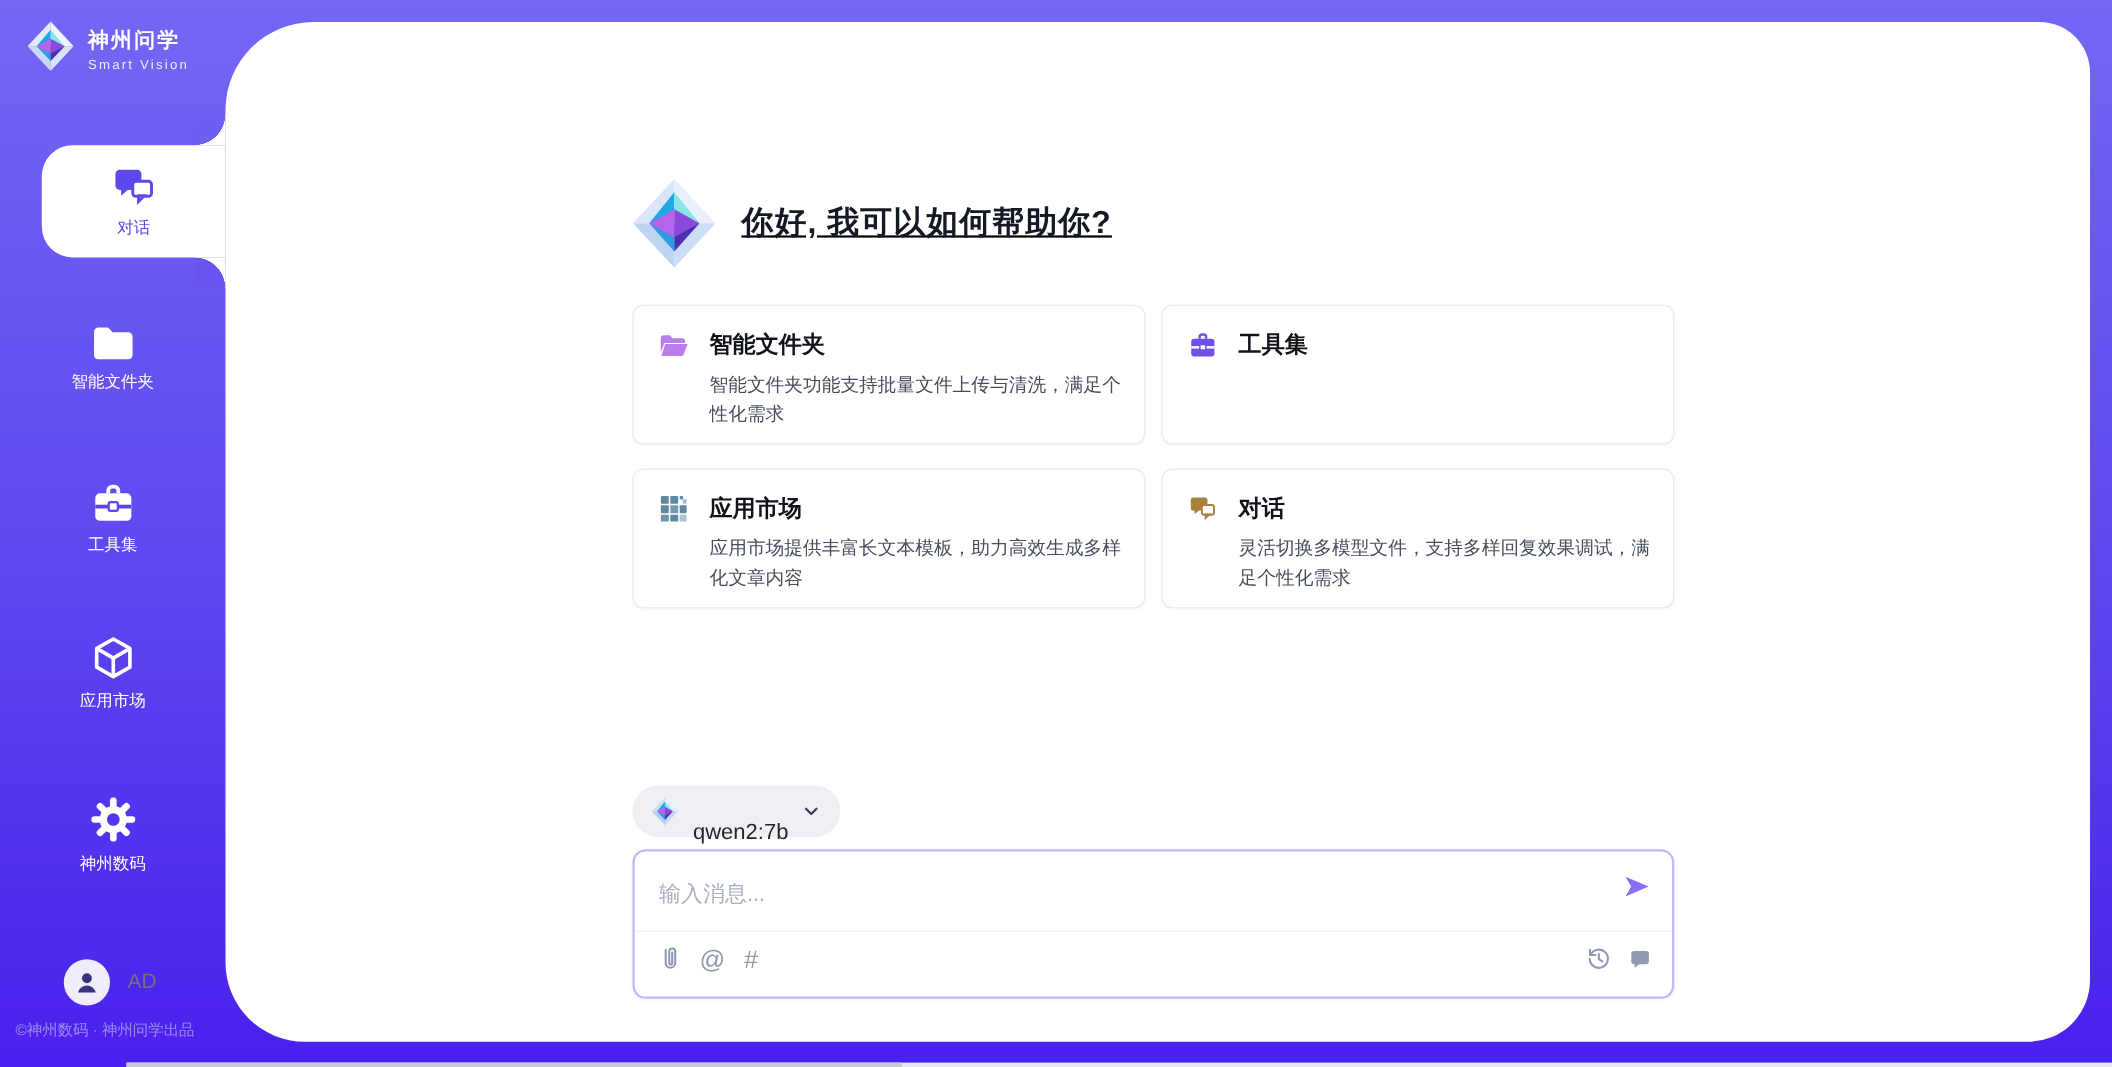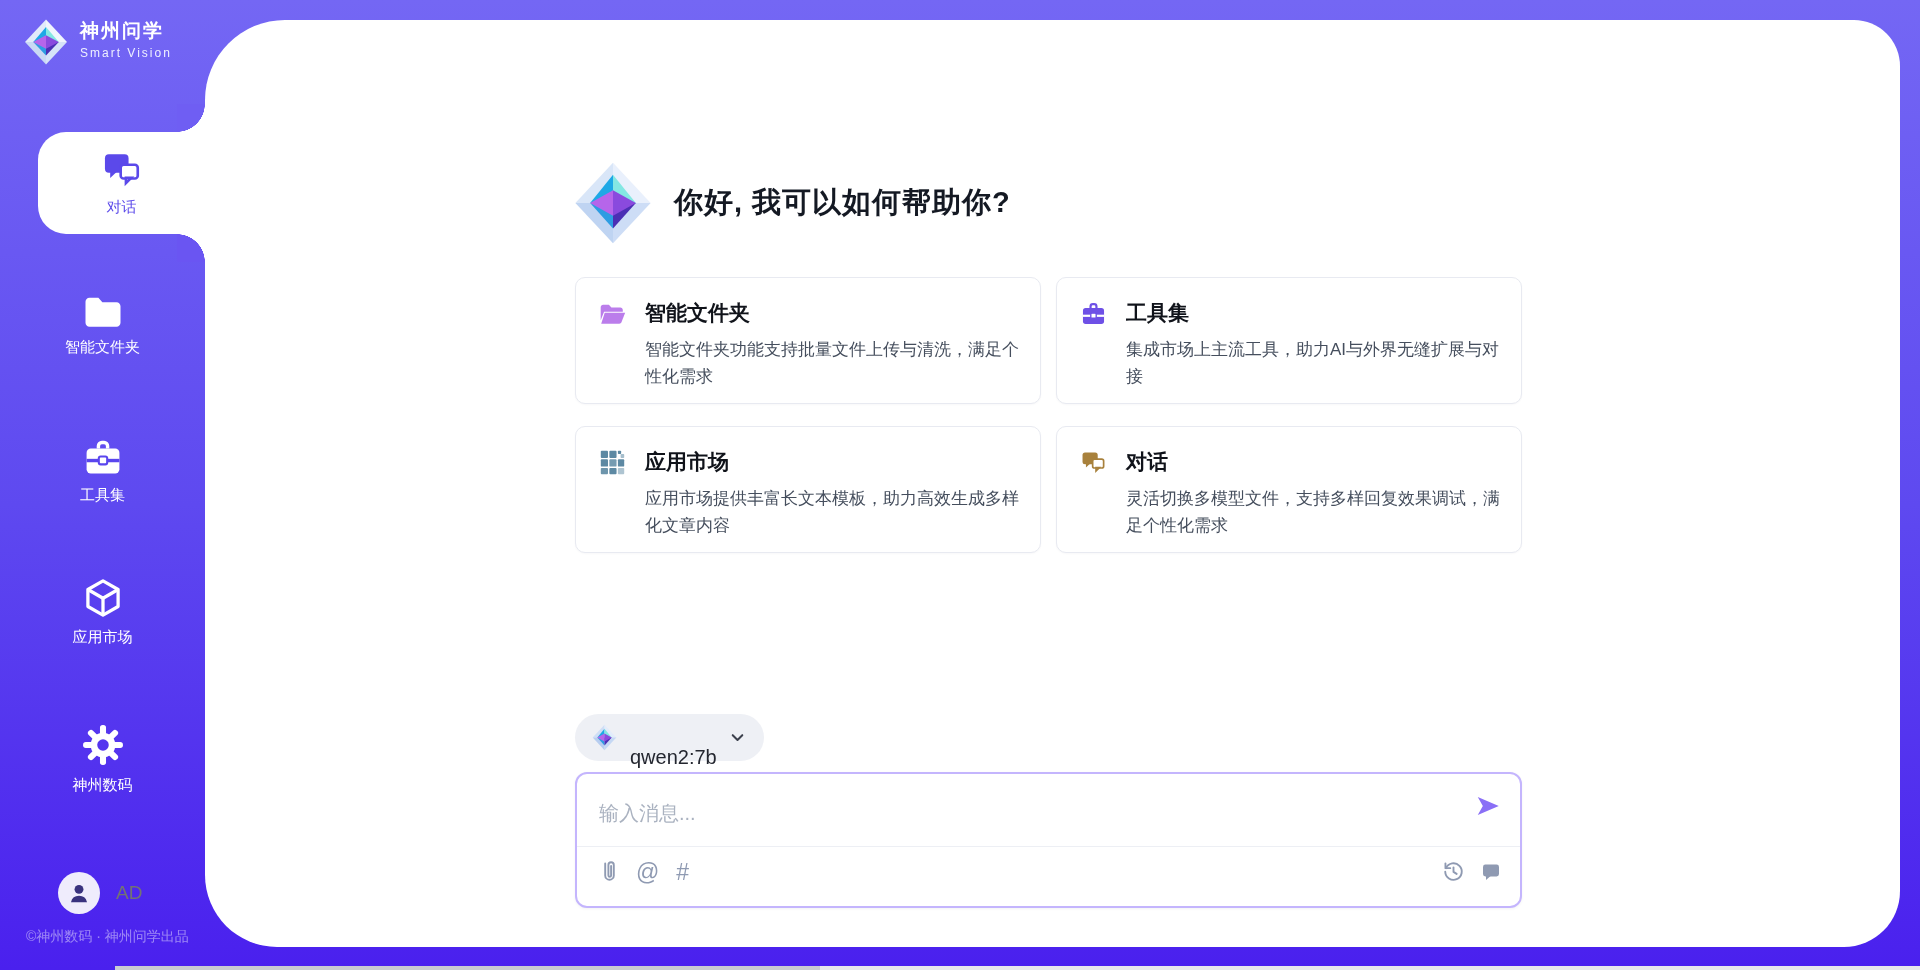--- a/index.html
+++ b/index.html
@@ -8,21 +8,21 @@
     position:relative; overflow:hidden;
     font-family:"Liberation Sans", sans-serif;
     background: linear-gradient(180deg,#7467f4 0%, #5e49f0 52%, #4a20ee 100%);
   }
   
   .panel {
     position:absolute; left:205px; top:20px; width:1695px; height:927px;
     background:#ffffff; border-radius:80px 46px 56px 72px;
   }
   
-  .brand { position:absolute; left:22px; top:18px; display:flex; align-items:flex-start; gap:10px; }
+  .brand { position:absolute; left:22px; top:18px; display:flex; align-items:flex-end; gap:10px; }
   .brand svg { width:48px; height:48px; }
   .brand-name { color:#fff; font-size:19px; font-weight:bold; letter-spacing:2px; }
   .brand-sub  { color:#eef0ff; font-size:12px; letter-spacing:2px; margin-top:2px; }
 
   .tab-active {
     position:absolute; left:38px; top:132px; width:167px; height:102px;
     background:#fff; border-radius:28px 0 0 28px;
     display:flex; flex-direction:column; align-items:center; justify-content:center;
     cursor:pointer;
   }
@@ -39,24 +39,24 @@
     position:absolute; left:0; width:205px;
     display:flex; flex-direction:column; align-items:center; cursor:pointer;
   }
   .nav-item .nav-label { margin-top:9px; }
   .nav-label { font-size:15px; color:#ffffff; }
   .ni-folder { top:295px; } .ni-tools { top:437px; } .ni-apps { top:577px; } .ni-settings { top:723px; }
 
   .user-row { position:absolute; left:58px; top:872px; display:flex; align-items:center; cursor:pointer; }
   .avatar { width:42px; height:42px; border-radius:50%; background:#efecfc; display:flex; align-items:center; justify-content:center; }
   .user-name { color:#737373; font-size:19px; margin-left:16px; }
-  .side-footer { position:absolute; left:14px; top:928px; font-size:14px; color:rgba(255,255,255,.45);margin-left:12px; }
-
-  
-  .greet { position:absolute; left:570px; top:160px; display:flex; align-items:center; }
+  .side-footer { position:absolute; left:14px; top:928px; font-size:14px; color:rgba(255,255,255,.45); }
+
+  
+  .greet { position:absolute; left:570px; top:160px; display:flex; align-items:center;text-decoration:underline; }
   .greet svg { width:86px; height:86px; }
   .greet-title { font-size:29px; font-weight:bold; color:#141923; margin-left:18px; letter-spacing:1px; }
 
   
   .cards {
     position:absolute; left:575px; top:277px; width:947px;
     display:grid; grid-template-columns:466px 466px; column-gap:15px; row-gap:22px;
   }
   .card {
     height:127px; background:#fff; border:1px solid #e8eaf1; border-radius:10px;
@@ -231,21 +231,20 @@
   <div class="card">
     <div class="card-head">
       <svg viewBox="0 0 32 30">
         <path d="M12.5 8.5 V6.6 c0-1.5 1.2-2.7 2.7-2.7 h1.6 c1.5 0 2.7 1.2 2.7 2.7 v1.9" fill="none" stroke-width="2.6" stroke="#6e50e6"></path>
         <rect x="3.5" y="8.5" width="25" height="19" rx="3.2" fill="#6e50e6"></rect>
         <rect x="3.5" y="16.4" width="25" height="2.6" fill="#ffffff"></rect>
         <rect x="12.8" y="14.6" width="6.4" height="6" rx="1.4" fill="#ffffff" stroke-width="1.6" stroke="#6e50e6"></rect>
       </svg>
       <div class="card-title">工具集</div>
     </div>
-    <div class="card-desc">集成市场上主流工具，助力AI与外界无缝扩展与对接</div>
   </div>
 
   <div class="card">
     <div class="card-head">
       <svg viewBox="0 0 30 30">
         <g fill="#5d89a3">
           <rect x="2" y="2" width="8" height="8" rx="1"></rect>
           <rect x="11.5" y="2" width="8" height="8" rx="1"></rect>
           <rect x="21" y="2" width="3.6" height="3.6" rx="0.8"></rect>
           <rect x="24" y="5.5" width="4" height="4.5" rx="0.8" opacity="0.55"></rect>

